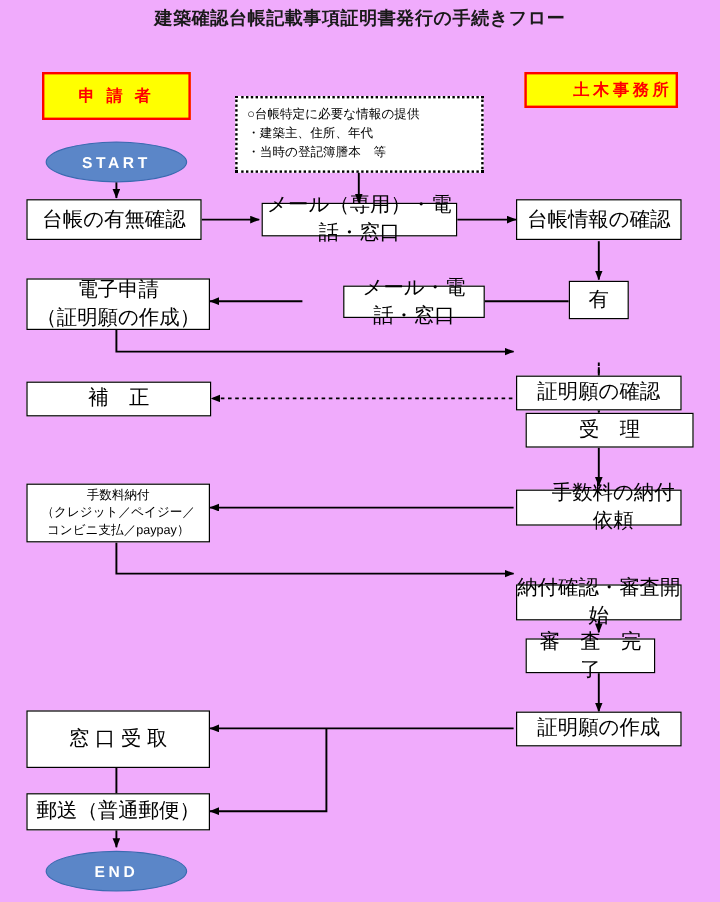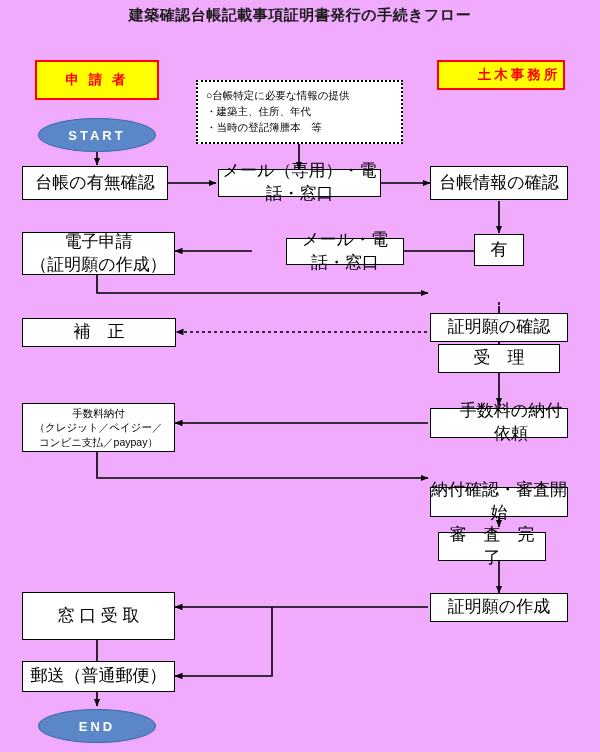--- a/index.html
+++ b/index.html
@@ -168,21 +168,21 @@
 （証明願の作成）</div>
 
   <div class="box" style="left:254px; top:238px; width:118px; height:27px;margin-left:32px;">メール・電話・窓口</div>
 
   <div class="box" style="left:474px; top:234px; width:50px; height:32px;">有</div>
 
   <div class="box" style="left:430px; top:277px; width:138px; height:29px;margin-top:36px;">証明願の確認</div>
 
   <div class="box" style="left:22px; top:318px; width:154px; height:29px;">補　正</div>
 
-  <div class="box" style="left:438px; top:344px; width:122px; height:29px;">受　理</div>
+  <div class="box" style="left:438px; top:344px; width:140px; height:29px;">受　理</div>
 
   <div class="box" style="left:22px; top:403px; width:153px; height:49px; font-size:10.5px;">手数料納付
 （クレジット／ペイジー／
 コンビニ支払／paypay）</div>
 
   <div class="box" style="left:430px; top:408px; width:138px; height:30px;padding-left:24px;">手数料の納付依頼</div>
 
   <div class="box" style="left:430px; top:487px; width:138px; height:30px;">納付確認・審査開始</div>
 
   <div class="box" style="left:438px; top:532px; width:108px; height:29px;">審　査　完　了</div>

